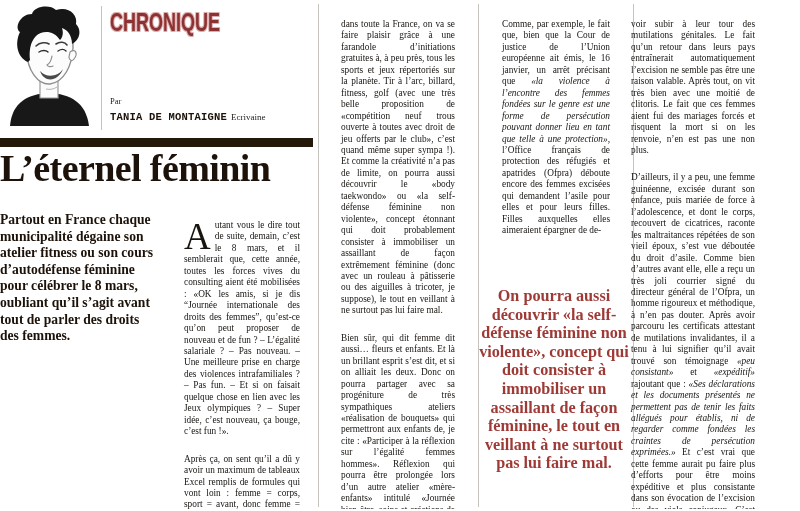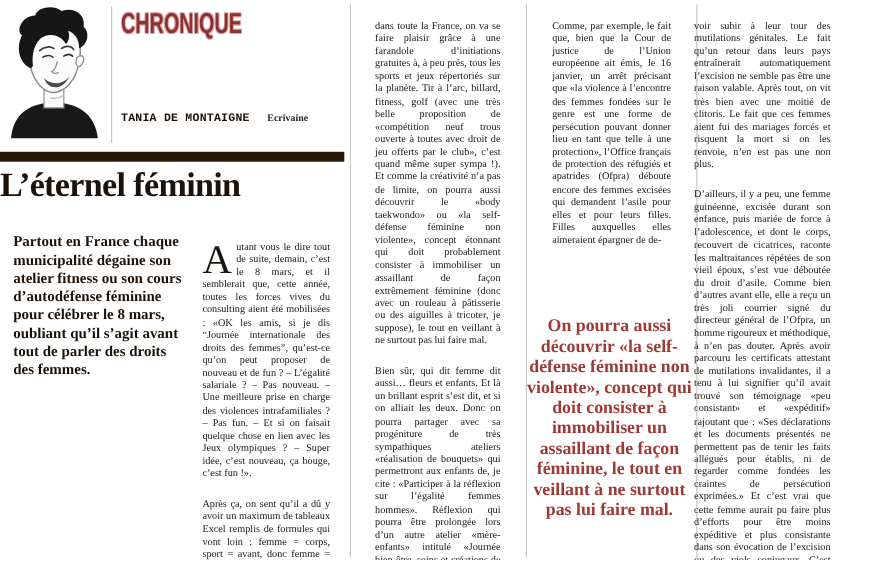--- a/index.html
+++ b/index.html
@@ -7,28 +7,28 @@
         font-family:"Liberation Serif", serif;color:#1c1713;border-radius:22px;}
   .abs{position:absolute;}
   .vrule{width:1px;background:#c6c2bd;}
   
   .rubric{font-family:"Liberation Sans", sans-serif;font-weight:bold;font-size:25px;
           letter-spacing:0px;color:#8d3232;transform:scale(0.72,1.05);transform-origin:left top;
           text-shadow:1px 1px 0 #dcaeae,-1px -1px 0 #dcaeae,1px -1px 0 #dcaeae,-1px 1px 0 #dcaeae;
           white-space:nowrap;}
   .byline-par{font-size:8.5px;color:#2a2420;line-height:9px;}
   .byline-name{font-size:10.5px;font-weight:bold;color:#1c1209;letter-spacing:0.2px;font-family:Liberation Mono, monospace;}
-  .byline-role{font-size:9px;font-weight:bold;color:#2a2420;margin-left:12px;}
+  .byline-role{font-size:9px;font-weight:normal;color:#2a2420;}
   .blackbar{background:#241808;height:9px;}
-  .headline{font-size:31px;font-weight:bold;color:#1c1209;letter-spacing:-0.6px;line-height:32px;}
-  .lead{font-size:13.6px;font-weight:bold;line-height:16.6px;color:#1c1209;margin-left:12px;}
+  .headline{font-size:38px;font-weight:bold;color:#1c1209;letter-spacing:-0.6px;line-height:32px;}
+  .lead{font-size:13.6px;font-weight:bold;line-height:16.6px;color:#1c1209;}
   .bodycol{font-size:9.3px;line-height:11.45px;text-align:justify;color:#181410;overflow:hidden;}
   .bodycol p{margin:16px;}
   .dropcap{float:left;font-size:37px;line-height:30px;padding:2px 4px 0 0;font-weight:normal;color:#181410;}
-  .it{}
+  .it{font-style:italic;}
   .pullquote{font-size:16.2px;line-height:18.6px;font-weight:600;color:#9e3a36;
              text-align:center;overflow:hidden;}
   .endmark{font-size:8px;color:#181410;}
 </style>
 </head>
 <body>
 
 <div id="page">
 
   <div class="abs" style="left:2px;top:4px;width:94px;height:122px;">
@@ -57,20 +57,21 @@
 
       <path d="M44,85 C48,86 52,85 55,83" fill="none" stroke="#b5b5b5" stroke-width="1"></path>
     </svg>
   </div>
 
   <div class="abs vrule" style="left:101px;top:6px;height:124px;"></div>
 
   <div class="abs rubric" style="left:110px;top:7px;">CHRONIQUE</div>
 
   <div class="abs" style="left:110px;top:97px;width:210px;">
+    <div class="byline-par">Par</div>
     <div><span class="byline-name">TANIA DE MONTAIGNE</span> <span class="byline-role">Ecrivaine</span></div>
   </div>
 
   <div class="abs blackbar" style="left:0px;top:138px;width:313px;"></div>
 
   <div class="abs headline" style="left:0px;top:152px;width:313px;">L’éternel féminin</div>
 
   <div class="abs lead" style="left:0px;top:212px;width:158px;height:299px;">Partout en France chaque municipalité dégaine son atelier fitness ou son cours d’autodéfense féminine pour célébrer le 8 mars, oubliant qu’il s’agit avant tout de parler des droits des femmes.</div>
 
   <div class="abs bodycol" style="left:168px;top:204px;width:148px;height:307px;">

